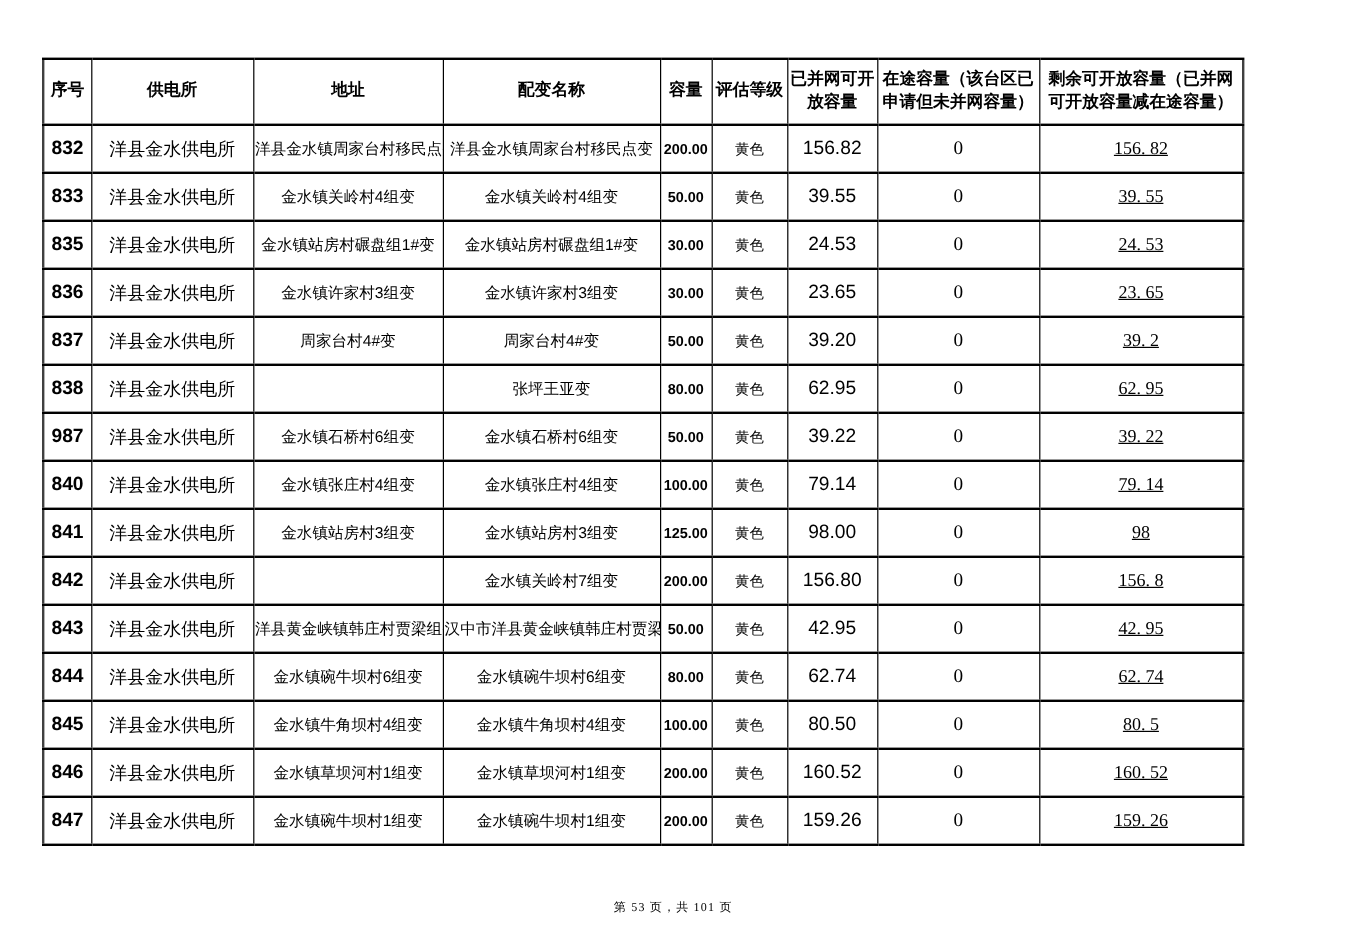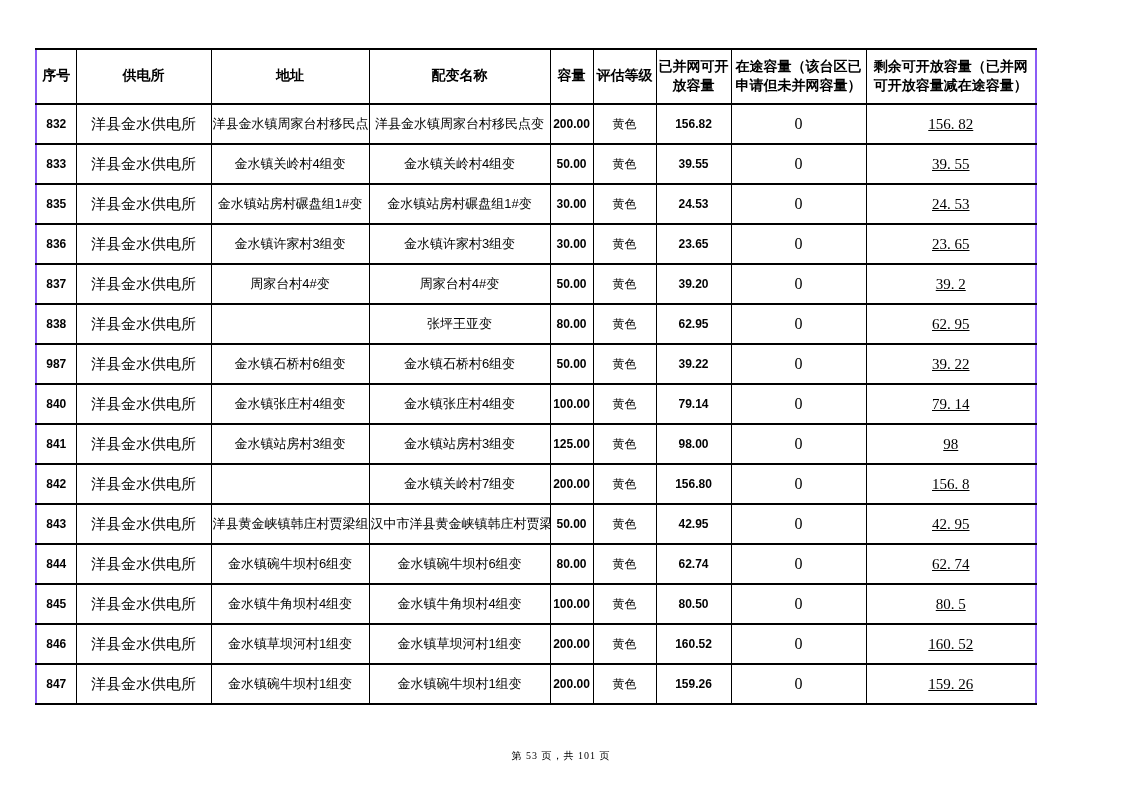--- a/index.html
+++ b/index.html
@@ -20,21 +20,21 @@
     inset: 0;
     background: #fff;
   }
   table.grid {
     position: absolute;
     left: 35px;
     top: 48px;
     width: 1000px;
     border-collapse: collapse;
     table-layout: fixed;
-    border: 2px solid #8b5cf6;
+    border: 2px solid #404040;
   }
   table.grid th,
   table.grid td {
     border-left: 1px solid #000;
     border-right: 1px solid #000;
     border-top: 2px solid #000;
     border-bottom: 2px solid #000;
     padding: 0 1px;
     text-align: center;
     vertical-align: middle;
@@ -45,27 +45,27 @@
   table.grid tbody tr { height: 40px; }
   table.grid th {
     font-family: "Liberation Serif", "DejaVu Serif", serif;
     font-size: 14px;
     font-weight: 600;
     line-height: 1.35;
     white-space: normal;
   }
   table.grid td { white-space: nowrap; }
 
-  td.col-no        { font-family: "Liberation Sans", "DejaVu Sans", sans-serif; font-size: 12px; font-weight: 600; }
+  td.col-no        { font-family: "Liberation Sans", "DejaVu Sans", sans-serif; font-size: 16px; font-weight: 600; }
   td.col-station   { font-family: "Liberation Serif", "DejaVu Serif", serif;    font-size: 15px; }
   td.col-address   { font-family: "Liberation Sans", "DejaVu Sans", sans-serif; font-size: 13px; }
   td.col-name      { font-family: "Liberation Sans", "DejaVu Sans", sans-serif; font-size: 13px; }
   td.col-capacity  { font-family: "Liberation Sans", "DejaVu Sans", sans-serif; font-size: 12px; font-weight: 600; }
   td.col-level     { font-family: "Liberation Serif", "DejaVu Serif", serif;    font-size: 12px; }
-  td.col-grid_open { font-family: "Liberation Sans", "DejaVu Sans", sans-serif; font-size: 12px; font-weight: 700; margin-left: 44px; }
+  td.col-grid_open { font-family: "Liberation Sans", "DejaVu Sans", sans-serif; font-size: 16px; font-weight: 400; margin-left: 44px; }
   td.col-in_transit{ font-family: "Liberation Serif", "DejaVu Serif", serif;    font-size: 16px; }
   td.col-remaining { font-family: "Liberation Serif", "DejaVu Serif", serif;    font-size: 15px; text-decoration: underline; }
 
   .page-footer {
     position: absolute;
     left: 0;
     top: 749px;
     width: 1122px;
     text-align: center;
     font-family: "Liberation Serif", "DejaVu Serif", serif;

